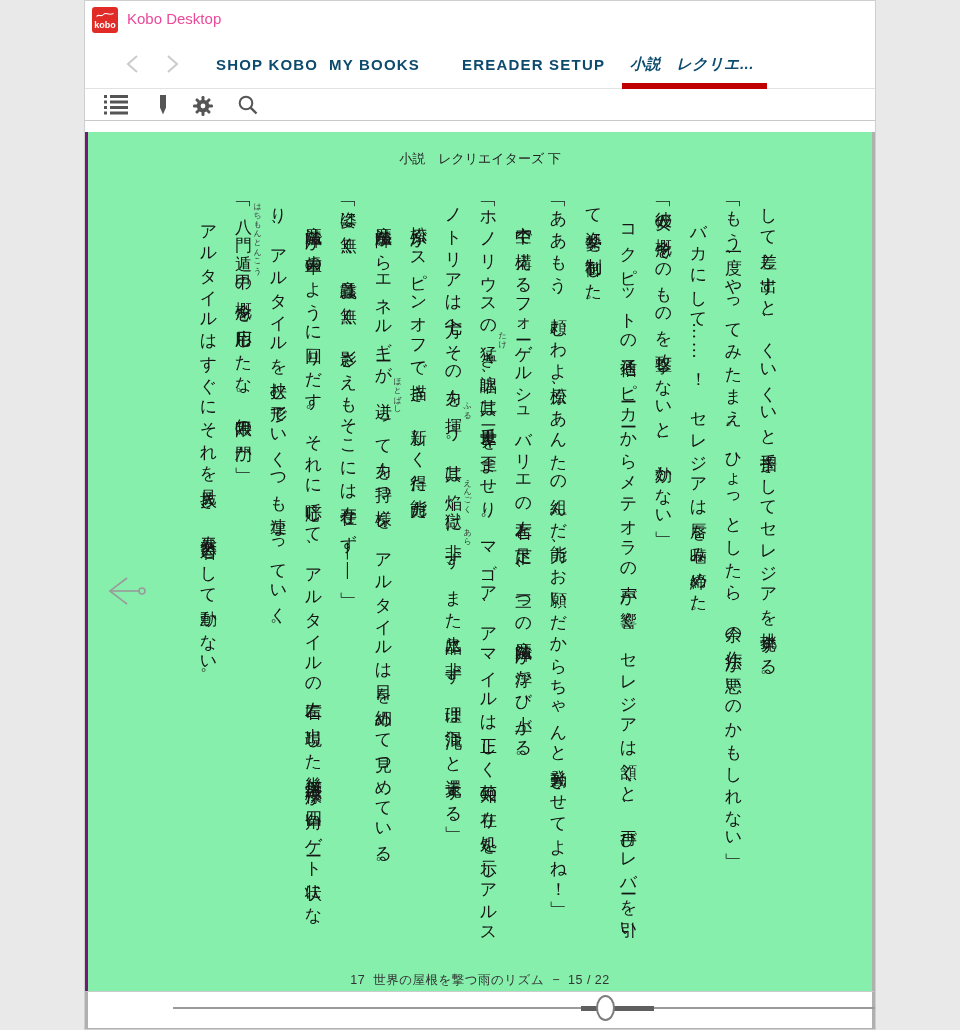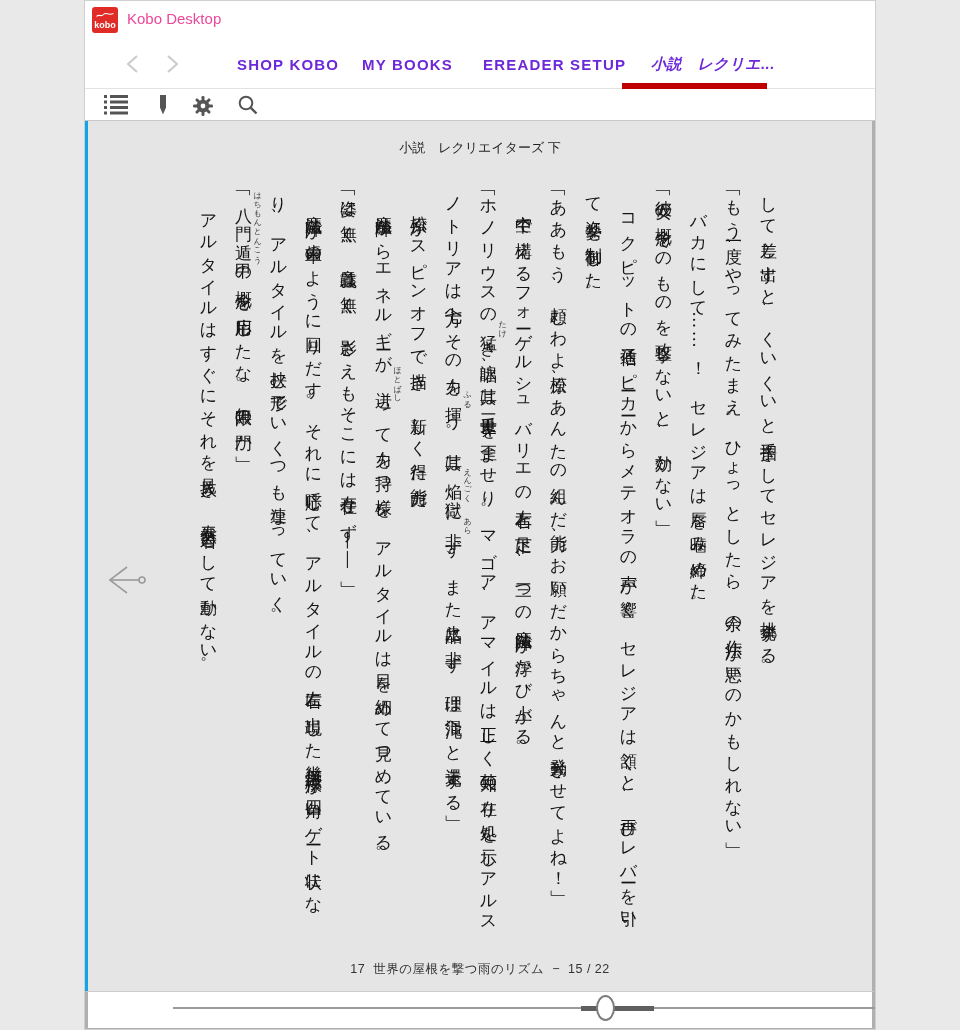--- a/index.html
+++ b/index.html
@@ -13,34 +13,34 @@
   .titlebar{position:absolute;left:0;top:0;width:100%;height:38px;background:#fff;}
   .logo{position:absolute;left:7px;top:6px;width:26px;height:26px;}
   .win-title{position:absolute;left:42px;top:9px;font-size:15px;color:#ec4899;}
   .winbtn{position:absolute;top:8px;width:30px;height:22px;display:flex;align-items:center;justify-content:center;background:none;border:none;padding:0;cursor:default;}
   .winbtn.min{left:796px;}.winbtn.max{left:856px;}.winbtn.close{left:913px;}
   
   .navbar{position:absolute;left:0;top:38px;width:100%;height:50px;background:#fff;border-bottom:1px solid #e2e2e2;box-sizing:border-box;}
   .chev{position:absolute;top:15px;width:18px;height:20px;background:none;border:none;padding:0;}
   .chev.back{left:38px;}.chev.fwd{left:78px;}
   .tab{position:absolute;top:0;height:50px;display:flex;align-items:center;background:none;border:none;padding:0;
-       font-family:"Liberation Sans","DejaVu Sans",sans-serif;font-size:15px;font-weight:700;letter-spacing:1.2px;color:#6d28d9;cursor:default;margin-left:21px;}
-  .tab.t0{left:131px;}.tab.t1{left:256px;}.tab.t2{left:377px;}
+       font-family:"Liberation Sans","DejaVu Sans",sans-serif;font-size:15px;font-weight:700;letter-spacing:1.2px;color:#0c4a6e;cursor:default;}
+  .tab.t0{left:131px;}.tab.t1{left:244px;}.tab.t2{left:377px;}
   .tab.t3{left:545px;font-style:italic;letter-spacing:0.5px;}
   .tab-underline{position:absolute;left:537px;top:44px;width:145px;height:6px;background:#c00000;}
   .hicon{position:absolute;top:22px;width:28px;height:28px;background:none;border:none;padding:0;}
   .hicon.sync{left:821px;}.hicon.account{left:859px;}.hicon.gear{left:898px;}
   
   .toolbar{position:absolute;left:0;top:88px;width:100%;height:32px;background:#fff;border-bottom:1px solid #c9c9c9;box-sizing:border-box;}
   .ticon{position:absolute;top:5px;width:24px;height:22px;background:none;border:none;padding:0;}
   .ticon.toc{left:19px;}.ticon.pen{left:66px;}.ticon.tgear{left:106px;}.ticon.search{left:151px;}
   .ticon.pageview{left:922px;}
   
-  .reader{position:absolute;left:0;top:120px;width:100%;height:870px;background:#e5e5e5;
-          border-left:3px solid #0ea5e9;border-right:3px solid #b0b0b0;box-sizing:border-box;}
+  .reader{position:absolute;left:0;top:131px;width:100%;height:870px;background:#86efac;
+          border-left:3px solid #701a75;border-right:3px solid #b0b0b0;box-sizing:border-box;}
   .book-title{position:absolute;left:0;top:18px;width:100%;text-align:center;
               font-size:13px;color:#222;font-family:"Liberation Sans","DejaVu Sans",sans-serif;}
   .page-text{
     position:absolute;top:64px;right:86px;left:98px;height:748px;
     writing-mode:vertical-rl;-webkit-writing-mode:vertical-rl;
     font-family:"DejaVu Serif","Liberation Serif",serif;
     font-size:17px;letter-spacing:2.5px;line-height:35px;color:#151515;
     text-align:start;overflow:hidden;
   }
   .page-text p{margin:0;padding:0;}

